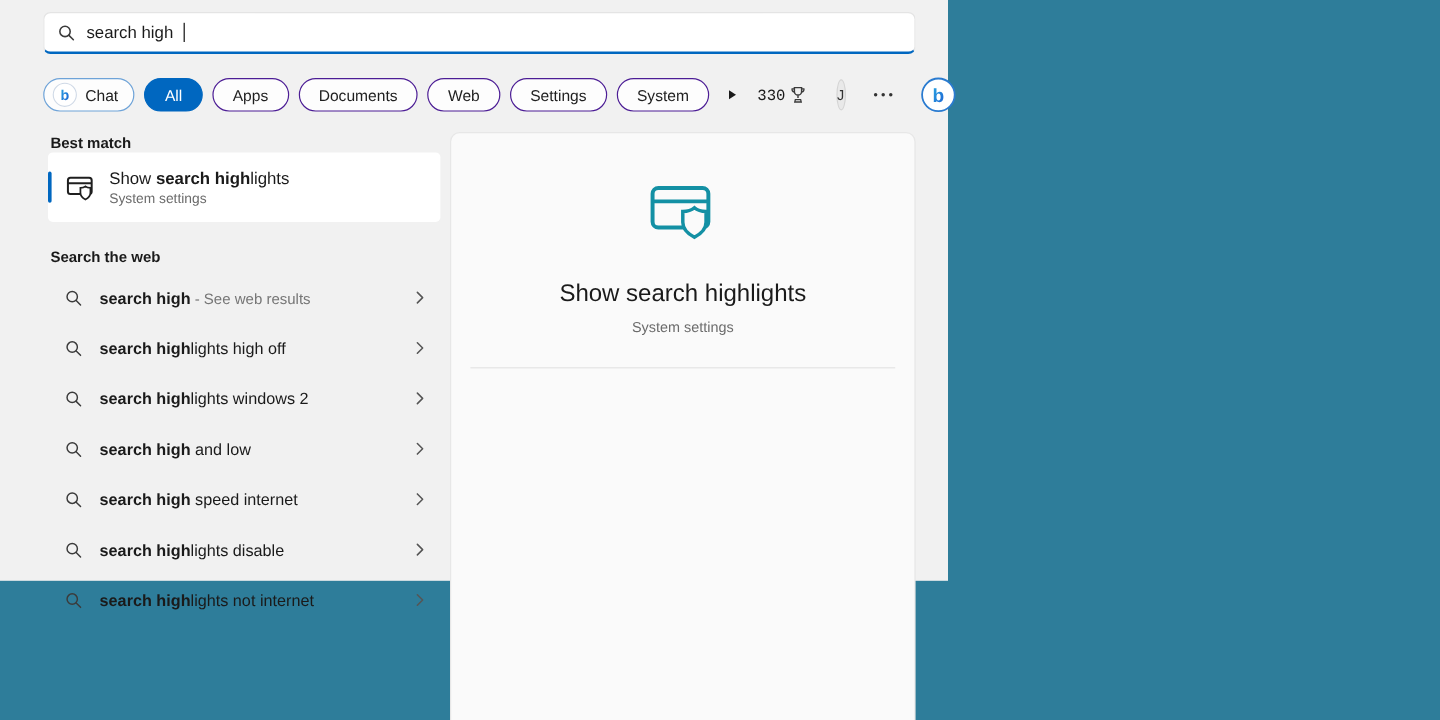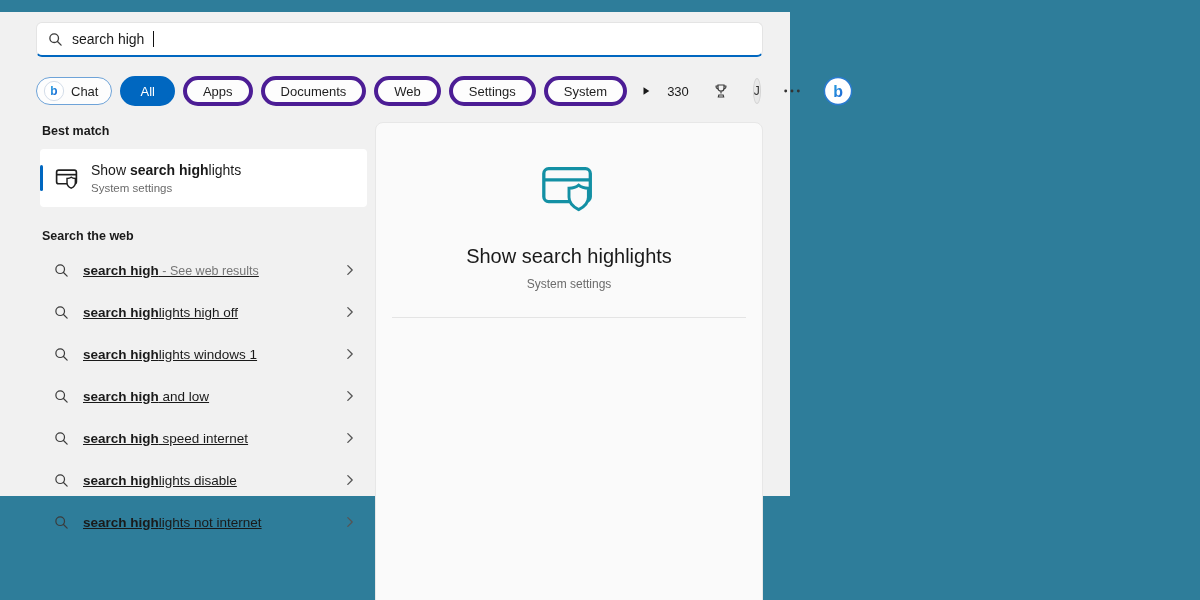--- a/index.html
+++ b/index.html
@@ -3,75 +3,75 @@
 <meta charset="utf-8">
 <style>
   * { box-sizing: border-box; }
   html,body { margin:0; padding:0; }
   body {
     position:relative; width:1200px; height:600px; overflow:hidden;
     background: var(--desktop, #2e7d9a);
     font-family: "Liberation Sans", sans-serif;
   }
   .search-window {
-    position:absolute; left:0; top:12px; width:790px; height:484px;
+    position:absolute; left:0; top:0; width:790px; height:484px;
     background: var(--panel, #f1f1f1);
   }
   
   .search-box {
     position:absolute; left:36px; top:10px; width:727px; height:35px;
     background:#fff; border:1px solid #e4e4e4;
     border-bottom:2px solid var(--accent, #0067c0);
     border-radius:6px; display:flex; align-items:center; gap:9px; padding:0 11px;
   }
   .query { font-size:14px; color:#1a1a1a; }
   .caret { width:1px; height:16px; background:#111; display:inline-block; }
   
   .tabs-row {
     position:absolute; left:36px; top:64px; width:727px;
     display:flex; align-items:center; gap:8px;
   }
   .pill {
     height:28px; display:flex; align-items:center; padding:11px 16px;
-    background:#fdfdfd; border:4px solid #4c1d95; border-radius:15px;
+    background:#fdfdfd; border:1px solid #4c1d95; border-radius:15px;
     font-size:13px; color:#1f1f1f; white-space:nowrap; cursor:default;
   }
   .pill.selected { background:var(--accent, #0067c0); border-color:var(--accent, #0067c0); color:#fff; }
   .pill.chat { border:1.5px solid #6ea3d8; padding:0 13px 0 6px; gap:6px; }
   .more-arrow { margin-left:6px; display:flex; align-items:center; }
   .spacer { flex:1; }
-  .rewards { display:flex; align-items:center; gap:24px; font-size:13px; color:#1a1a1a; margin-right:16px; }
+  .rewards { display:flex; align-items:center; gap:2px; font-size:13px; color:#1a1a1a; margin-right:16px;font-family:Liberation Mono, monospace; }
   .avatar {
     width:26px; height:26px; border-radius:50%;
     background:#e9e9e9; border:1px solid #d4d4d4;
     display:flex; align-items:center; justify-content:center;
     font-size:12px; color:#333; margin-right:14px;
   }
   .ellipsis { margin-right:14px; display:flex; align-items:center; }
   .bing-btn { display:flex; align-items:center; }
   
   .left-col { position:absolute; left:40px; top:112px; width:327px; }
-  .section-header { font-size:12.5px; font-weight:600; color:#1a1a1a; margin:0 0 11px 2px; }
+  .section-header { font-size:12.5px; font-weight:600; color:#1a1a1a; margin:0 0 1px 2px; }
   .best-card {
     position:relative; background:#fff; border-radius:4px; height:58px;
     display:flex; align-items:center; gap:12px; padding-left:14px;
   }
   .accent-bar {
     position:absolute; left:0; top:50%; transform:translateY(-50%);
     width:3px; height:26px; background:var(--accent, #0067c0); border-radius:2px;
   }
   .bm-title { font-size:14px; color:#1a1a1a; }
   .bm-sub { font-size:11.5px; color:#6b6b6b; margin-top:4px; }
   .b { font-weight:700; }
   .web-h { margin:22px 0 6px 2px; }
   .row {
     height:42px; display:flex; align-items:center; gap:14px;
     padding:0 10px 0 14px; border-radius:4px;
   }
-  .rtext { font-size:13.5px; color:#1a1a1a; white-space:nowrap;text-decoration:underline; }
+  .rtext { font-size:13.5px; color:#1a1a1a; white-space:nowrap; }
   .note { color:#767676; font-size:12.5px; }
   .chev { margin-left:auto; display:flex; align-items:center; }
   
   .preview {
     position:absolute; left:375px; top:110px; width:388px; height:520px;
     background: var(--preview, #fafafa); border:1px solid #e7e7e7; border-radius:8px;
     display:flex; flex-direction:column; align-items:center;
   }
   .pv-icon { margin-top:36px; color: var(--tealicon, #1390a4); }
   .pv-title { font-size:20px; color:#1a1a1a; margin-top:20px; }
@@ -212,21 +212,21 @@
         </span>
     </div>
 
     <div class="row">
       <span style="display:flex;">
           <svg viewBox="0 0 16 16" width="15" height="15">
             <circle cx="6.6" cy="6.6" r="4.6" fill="none" stroke="#3b3b3b" stroke-width="1.3"></circle>
             <line x1="10.1" y1="10.1" x2="14" y2="14" stroke="#3b3b3b" stroke-width="1.3" stroke-linecap="round"></line>
           </svg>
         </span>
-      <span class="rtext"><span class="b">search high</span><span>lights windows 1</span></span>
+      <span class="rtext"><span class="b">search high</span><span>lights windows 2</span></span>
       <span class="chev">
           <svg viewBox="0 0 16 16" width="14" height="14">
             <path d="M5.5 3 L10.5 8 L5.5 13" fill="none" stroke="#555" stroke-width="1.5" stroke-linecap="round" stroke-linejoin="round"></path>
           </svg>
         </span>
     </div>
 
     <div class="row">
       <span style="display:flex;">
           <svg viewBox="0 0 16 16" width="15" height="15">

